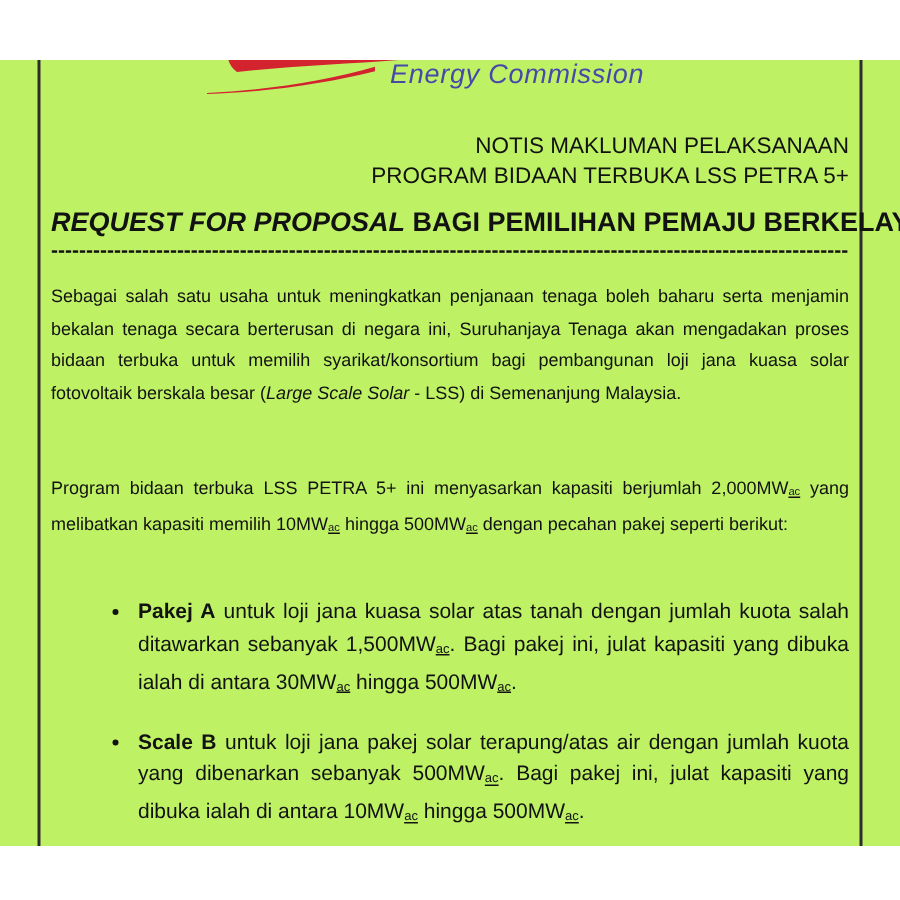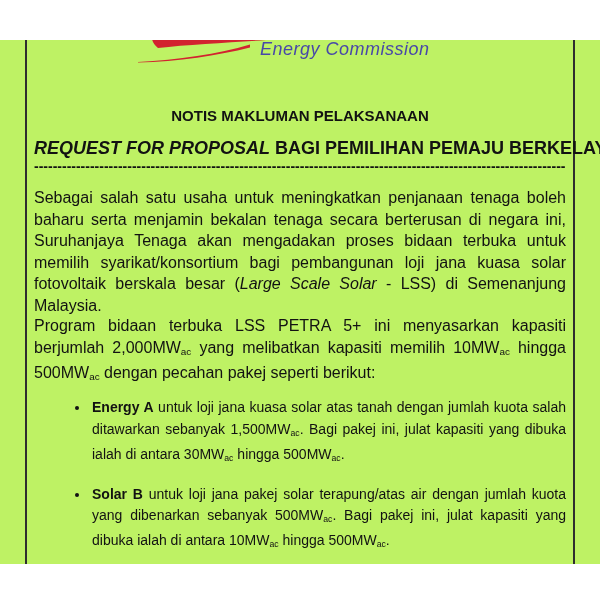--- a/index.html
+++ b/index.html
@@ -23,73 +23,74 @@
 
   
   .swoosh { position: absolute; left: 111px; top: -8px; width: 130px; height: 36px; }
   .logo-text {
     position: absolute; left: 233px; top: 3px;
     font-size: 18px; font-style: italic; font-weight: normal;
     color: #4848a8; white-space: nowrap; letter-spacing: 0.5px;
   }
 
   .title {
-    top: 70px; text-align: center;
-    font-weight: bold; font-size: 15px; line-height: 20px;
+    top: 52px; text-align: right;
+    font-weight: normal; font-size: 15px; line-height: 20px;
   }
   .subtitle {
     top: 103px; 
     font-weight: bold; font-size: 18px; line-height: 18px; white-space: nowrap;
   }
   .divider {
     top: 124px; font-weight: bold; font-size: 14px; line-height: 12px;
     white-space: nowrap; overflow: hidden;
   }
 
-  .bodytext { font-size: 16px; line-height: 21.5px; text-align: justify; }
+  .bodytext { font-size: 12px; line-height: 21.5px; text-align: justify; }
   .p1 { top: 151px; }
   .p2 { top: 279px; }
 
   .bullets { top: 361px; padding-left: 56px; list-style: disc outside; }
   .bullets li { font-size: 14px; line-height: 21.5px; text-align: justify; padding-left: 2px; }
   .bullets li + li { margin-top: 15px; }
 
   .sched { top: 523px; font-size: 14px; line-height: 21.5px; }
   .p3 { top: 561px; text-align-last: justify; -moz-text-align-last: justify; }
 
   .run-b  { font-weight: bold; }
   .run-i  { font-style: italic; }
   .run-bi { font-weight: bold; font-style: italic; }
-  .run-sub { font-size: 0.62em; vertical-align: -0.18em; }
+  .run-sub { font-size: 0.62em; vertical-align: -0.18em; text-decoration: underline; }
 </style>
 </head>
 <body>
 
 <div class="screen">
   <div class="page">
 
     <svg class="swoosh" viewBox="0 0 130 36" aria-hidden="true">
       <path fill="#d2232f" d="M14 10 C 50 2, 95 2, 128 12 C 95 14.5, 50 16.5, 20 20 C 16 17, 14 13, 14 10 Z"></path>
       <path fill="#d2232f" d="M0 34 C 40 32, 80 26, 112 16.5 L 112 19.5 C 80 27.5, 40 33.5, 0 34.6 Z"></path>
     </svg>
     <div class="logo-text">Energy Commission</div>
 
     <div class="block title">
       <div>NOTIS MAKLUMAN PELAKSANAAN</div>
+      <div>PROGRAM BIDAAN TERBUKA LSS PETRA 5+</div>
     </div>
 
     <div class="block subtitle"><span class="run-bi">REQUEST FOR PROPOSAL</span><span class="run-b"> BAGI PEMILIHAN PEMAJU BERKELAYAKAN</span></div>
 
     <div class="block divider">------------------------------------------------------------------------------------------------------------------------</div>
 
     <p class="block bodytext p1"><span>Sebagai salah satu usaha untuk meningkatkan penjanaan tenaga boleh baharu serta menjamin bekalan tenaga secara berterusan di negara ini, Suruhanjaya Tenaga akan mengadakan proses bidaan terbuka untuk memilih syarikat/konsortium bagi pembangunan loji jana kuasa solar fotovoltaik berskala besar (</span><span class="run-i">Large Scale Solar</span><span> - LSS) di Semenanjung Malaysia.</span></p>
 
     <p class="block bodytext p2"><span>Program bidaan terbuka LSS PETRA 5+ ini menyasarkan kapasiti berjumlah 2,000MW</span><span class="run-sub">ac</span><span> yang melibatkan kapasiti memilih 10MW</span><span class="run-sub">ac</span><span> hingga 500MW</span><span class="run-sub">ac</span><span> dengan pecahan pakej seperti berikut:</span></p>
 
     <ul class="block bullets">
-      <li><span class="run-b">Energy A</span><span> untuk loji jana kuasa solar atas tanah dengan jumlah kuota salah ditawarkan sebanyak 1,500MW</span><span class="run-sub">ac</span><span>. Bagi pakej ini, julat kapasiti yang dibuka ialah di antara 30MW</span><span class="run-sub">ac</span><span> hingga 500MW</span><span class="run-sub">ac</span><span>.</span></li>
-      <li><span class="run-b">Solar B</span><span> untuk loji jana pakej solar terapung/atas air dengan jumlah kuota yang dibenarkan sebanyak 500MW</span><span class="run-sub">ac</span><span>. Bagi pakej ini, julat kapasiti yang dibuka ialah di antara 10MW</span><span class="run-sub">ac</span><span> hingga 500MW</span><span class="run-sub">ac</span><span>.</span></li>
+      <li><span class="run-b">Pakej A</span><span> untuk loji jana kuasa solar atas tanah dengan jumlah kuota salah ditawarkan sebanyak 1,500MW</span><span class="run-sub">ac</span><span>. Bagi pakej ini, julat kapasiti yang dibuka ialah di antara 30MW</span><span class="run-sub">ac</span><span> hingga 500MW</span><span class="run-sub">ac</span><span>.</span></li>
+      <li><span class="run-b">Scale B</span><span> untuk loji jana pakej solar terapung/atas air dengan jumlah kuota yang dibenarkan sebanyak 500MW</span><span class="run-sub">ac</span><span>. Bagi pakej ini, julat kapasiti yang dibuka ialah di antara 10MW</span><span class="run-sub">ac</span><span> hingga 500MW</span><span class="run-sub">ac</span><span>.</span></li>
     </ul>
 
 
 
   </div>
 </div>
 
 </body></html>

